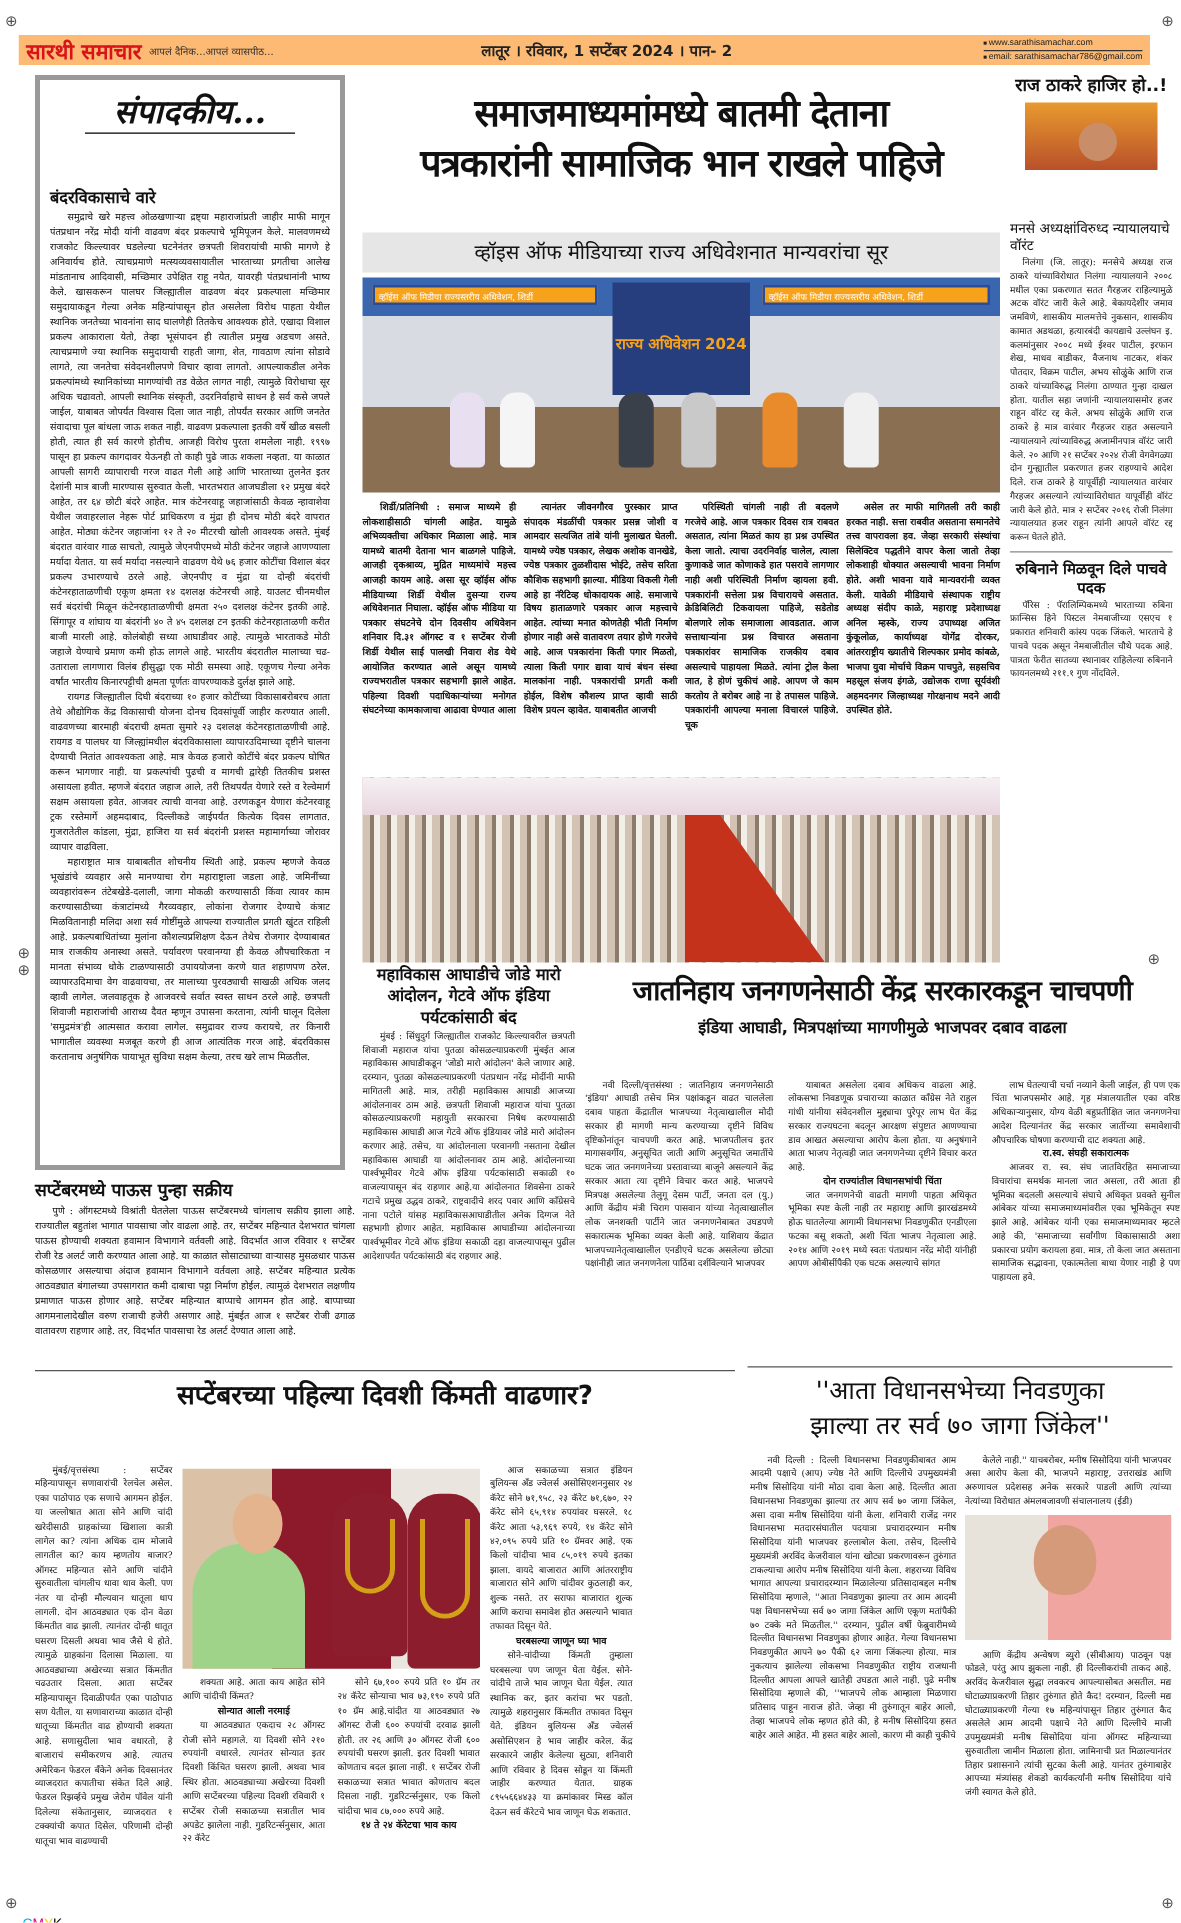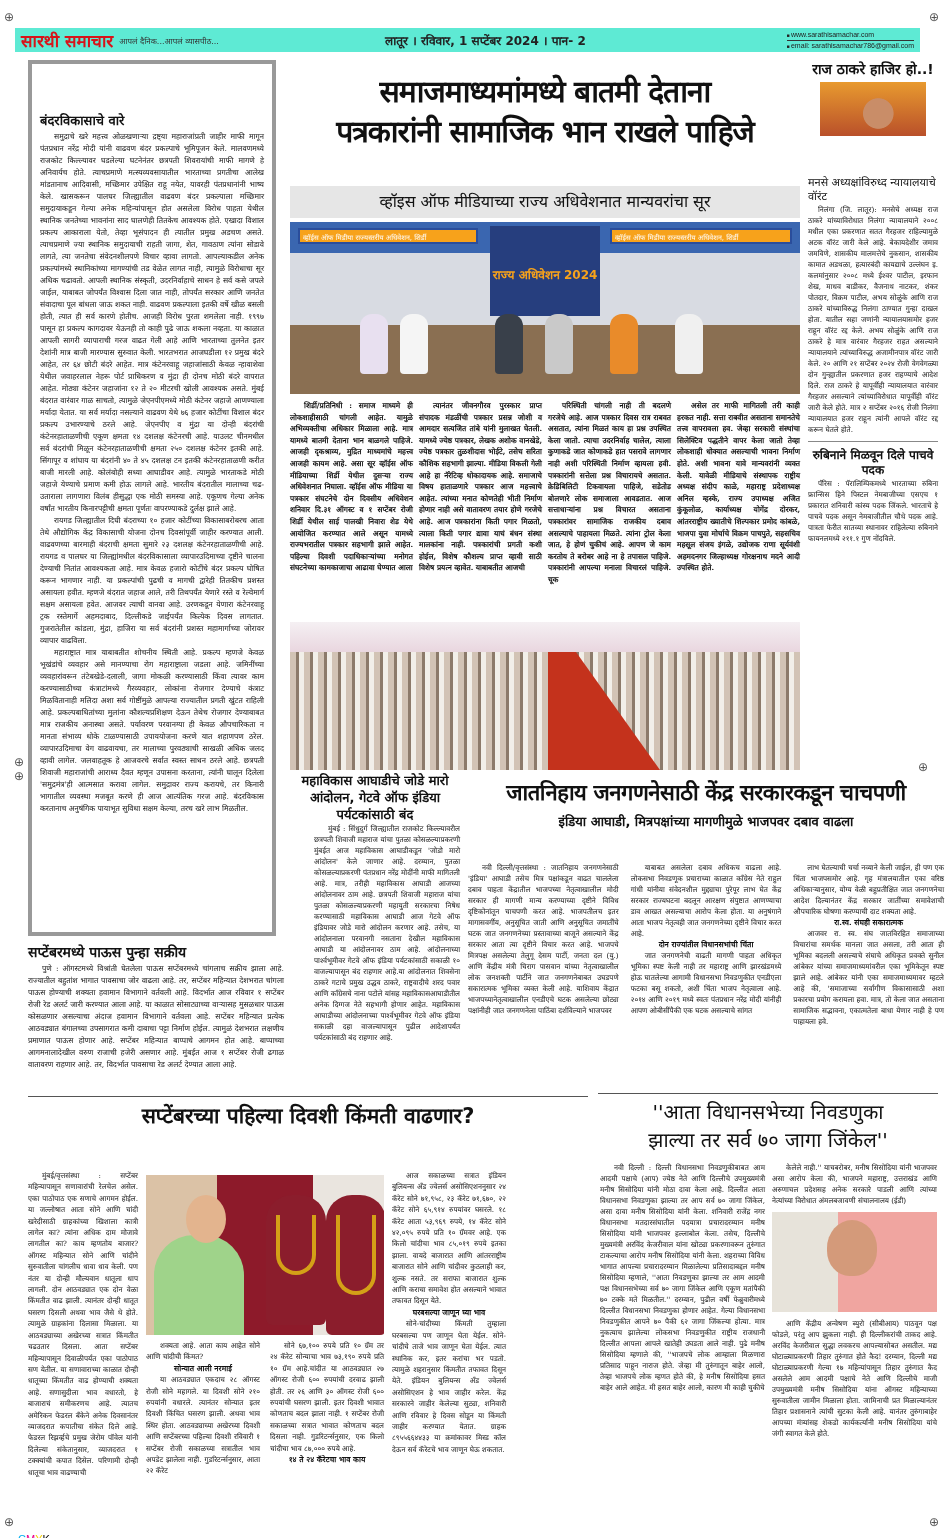--- a/index.html
+++ b/index.html
@@ -1,20 +1,20 @@
 <!DOCTYPE html>
 <html><head>
 <meta charset="utf-8">
 <style>
   * { box-sizing: border-box; margin: 0; padding: 0; }
   body { width: 945px; height: 1538px; background: #fff; font-family: "DejaVu Serif", serif; color: #111; position: relative; overflow: hidden; }
   .reg { position: absolute; font-family: "DejaVu Sans", sans-serif; font-size: 12px; color: #555; }
   .cmyk { position: absolute; left: 18px; font-family: "Liberation Sans", sans-serif; font-size: 11px; margin-top: 16px; }
   .cmyk .c { color: #00aeef; } .cmyk .m { color: #ec008c; } .cmyk .y { color: #f5d000; } .cmyk .k { color: #000; }
-  .masthead { position: absolute; left: 15px; top: 28px; width: 905px; height: 24px; background: #5eead4; display: flex; align-items: center; padding: 0 6px; }
+  .masthead { position: absolute; left: 15px; top: 28px; width: 905px; height: 24px; background: #fdba74; display: flex; align-items: center; padding: 0 6px; }
   .brand { font-family: "DejaVu Sans", sans-serif; font-weight: bold; color: #d7141a; font-size: 17px; }
   .tagline { font-size: 8px; margin-left: 6px; color: #333; font-family: "DejaVu Sans", sans-serif; }
   .dateline { position: absolute; left: 370px; font-family: "DejaVu Sans", sans-serif; font-size: 12px; font-weight: bold; color: #222; }
   .contact { position: absolute; right: 6px; top: 2px; font-family: "Liberation Sans", sans-serif; font-size: 7px; line-height: 10px; color: #222; }
   .contact div::before { content: "■ "; font-size: 5px; }
   .ed-box { position: absolute; left: 28px; top: 60px; width: 248px; height: 876px; border: 4px solid #999; background: #fff; padding: 6px 8px; overflow: hidden; }
   .ed-title { font-family: "DejaVu Serif", serif; font-style: italic; font-size: 26px; font-weight: bold; text-align: center; border-bottom: 1px solid #000; margin: 0 28px 4px; }
   .ed-head { font-family: "DejaVu Sans", sans-serif; font-weight: bold; font-size: 13px; margin-bottom: 2px; margin-top: 41px; }
   .body-text { font-size: 7.6px; line-height: 12px; text-align: justify; }
   .body-text p { text-indent: 14px; }
@@ -33,21 +33,21 @@
   .cols4 .body-text { font-size: 7.4px; line-height: 11.6px; }
   .right-col { position: absolute; left: 808px; top: 60px; width: 130px; }
   .rt-head { font-family: "DejaVu Sans", sans-serif; font-weight: bold; font-size: 14px; text-align: center; line-height: 18px; }
   .raj-photo { height: 90px; margin: 4px 12px; background: radial-gradient(circle at 55% 35%, #c98d68 0 18%, transparent 19%), linear-gradient(#e89a2f, #b9502a 60%, #fff 60%); position: relative; }
   .rt-sub { font-family: "DejaVu Sans", sans-serif; font-weight: normal; font-size: 11px; text-align: left; line-height: 14px; }
   .rt-body { font-size: 7.2px; line-height: 11px; text-align: justify; }
   .rt-body p { text-indent: 10px; }
   .hr { border-top: 1px solid #888; margin: 6px 0; }
   .mva { position: absolute; left: 290px; top: 772px; width: 170px; }
   .mva h3 { font-family: "DejaVu Sans", sans-serif; font-size: 13px; text-align: center; line-height: 17px; }
-  .mva .body-text { font-size: 7.2px; line-height: 11px; margin-left: 24px; }
+  .mva .body-text { font-size: 7.2px; line-height: 11px; }
   .caste-head { position: absolute; left: 468px; top: 776px; width: 476px; font-family: "DejaVu Sans", sans-serif; font-weight: bold; font-size: 22px; text-align: center; letter-spacing: -0.5px; }
   .caste-sub { position: absolute; left: 468px; top: 812px; width: 476px; font-family: "DejaVu Sans", sans-serif; font-size: 13px; font-weight: bold; text-align: center; }
   .caste-cols { position: absolute; left: 468px; top: 838px; width: 476px; display: grid; grid-template-columns: repeat(3, 1fr); gap: 12px; margin-top: 24px; }
   .caste-cols .body-text { font-size: 7.2px; line-height: 11px; }
   .subhead { font-weight: bold; text-align: center; font-size: 7.6px; }
   .divider { position: absolute; left: 28px; top: 1096px; width: 560px; border-top: 1px solid #555; }
   .gold-head { position: absolute; left: 28px; top: 1102px; width: 560px; text-align: center; font-family: "DejaVu Sans", sans-serif; font-weight: bold; font-size: 21px; line-height: 28px; }
   .gold-c1 { position: absolute; left: 28px; top: 1170px; width: 110px; }
   .gold-photo { left: 146px; top: 1175px; width: 238px; height: 160px; background: linear-gradient(90deg, #dbc2a6 0 30%, #8d1a2a 30% 70%, #eae5df 70%); }
   .gold-photo .saree { position:absolute; left: 8px; top: 60px; width: 90px; height: 100px; background: #9fd38a; border-radius: 40px 40px 0 0; }
@@ -78,20 +78,21 @@
   <span class="brand">सारथी समाचार</span>
   <span class="tagline">आपलं दैनिक...आपलं व्यासपीठ...</span>
   <span class="dateline">लातूर । रविवार, 1 सप्टेंबर 2024 । पान- 2</span>
   <div class="contact">
     <div style="border-bottom:1px solid #333;">www.sarathisamachar.com</div>
     <div>email: sarathisamachar786@gmail.com</div>
   </div>
 </div>
 
 <div class="ed-box">
+  <div class="ed-title">संपादकीय...</div>
   <div class="ed-head">बंदरविकासाचे वारे</div>
   <div class="body-text">
     <p>समुद्राचे खरे महत्त्व ओळखणाऱ्या द्रष्ट्या महाराजांप्रती जाहीर माफी मागून पंतप्रधान नरेंद्र मोदी यांनी वाढवण बंदर प्रकल्पाचे भूमिपूजन केले. मालवणमध्ये राजकोट किल्ल्यावर घडलेल्या घटनेनंतर छत्रपती शिवरायांची माफी मागणे हे अनिवार्यच होते. त्याचप्रमाणे मत्स्यव्यवसायातील भारताच्या प्रगतीचा आलेख मांडतानाच आदिवासी, मच्छिमार उपेक्षित राहू नयेत, यावरही पंतप्रधानांनी भाष्य केले. खासकरून पालघर जिल्ह्यातील वाढवण बंदर प्रकल्पाला मच्छिमार समुदायाकडून गेल्या अनेक महिन्यांपासून होत असलेला विरोध पाहता येथील स्थानिक जनतेच्या भावनांना साद घालणेही तितकेच आवश्यक होते. एखादा विशाल प्रकल्प आकाराला येतो, तेव्हा भूसंपादन ही त्यातील प्रमुख अडचण असते. त्याचप्रमाणे ज्या स्थानिक समुदायाची राहती जागा, शेत, गावठाण त्यांना सोडावे लागते, त्या जनतेचा संवेदनशीलपणे विचार व्हावा लागतो. आपल्याकडील अनेक प्रकल्पांमध्ये स्थानिकांच्या मागण्यांची तड वेळेत लागत नाही, त्यामुळे विरोधाचा सूर अधिक चढावतो. आपली स्थानिक संस्कृती, उदरनिर्वाहाचे साधन हे सर्व कसे जपले जाईल, याबाबत जोपर्यंत विश्वास दिला जात नाही, तोपर्यंत सरकार आणि जनतेत संवादाचा पूल बांधला जाऊ शकत नाही. वाढवण प्रकल्पाला इतकी वर्षे खीळ बसली होती, त्यात ही सर्व कारणे होतीच. आजही विरोध पुरता शमलेला नाही. १९९७ पासून हा प्रकल्प कागदावर येऊनही तो काही पुढे जाऊ शकला नव्हता. या काळात आपली सागरी व्यापाराची गरज वाढत गेली आहे आणि भारताच्या तुलनेत इतर देशांनी मात्र बाजी मारण्यास सुरुवात केली. भारतभरात आजघडीला १२ प्रमुख बंदरे आहेत, तर ६४ छोटी बंदरे आहेत. मात्र कंटेनरवाहू जहाजांसाठी केवळ न्हावाशेवा येथील जवाहरलाल नेहरू पोर्ट प्राधिकरण व मुंद्रा ही दोनच मोठी बंदरे वापरात आहेत. मोठ्या कंटेनर जहाजांना १२ ते २० मीटरची खोली आवश्यक असते. मुंबई बंदरात वारंवार गाळ साचतो, त्यामुळे जेएनपीएमध्ये मोठी कंटेनर जहाजे आणण्याला मर्यादा येतात. या सर्व मर्यादा नसल्याने वाढवण येथे ७६ हजार कोटींचा विशाल बंदर प्रकल्प उभारण्याचे ठरले आहे. जेएनपीए व मुंद्रा या दोन्ही बंदरांची कंटेनरहाताळणीची एकूण क्षमता १४ दशलक्ष कंटेनरची आहे. याउलट चीनमधील सर्व बंदरांची मिळून कंटेनरहाताळणीची क्षमता २५० दशलक्ष कंटेनर इतकी आहे. सिंगापूर व शांघाय या बंदरांनी ४० ते ४५ दशलक्ष टन इतकी कंटेनरहाताळणी करीत बाजी मारली आहे. कोलंबोही सध्या आघाडीवर आहे. त्यामुळे भारताकडे मोठी जहाजे येण्याचे प्रमाण कमी होऊ लागले आहे. भारतीय बंदरातील मालाच्या चढ-उताराला लागणारा विलंब हीसुद्धा एक मोठी समस्या आहे. एकूणच गेल्या अनेक वर्षांत भारतीय किनारपट्टीची क्षमता पूर्णतः वापरण्याकडे दुर्लक्ष झाले आहे.</p>
     <p>रायगड जिल्ह्यातील दिघी बंदराच्या १० हजार कोटींच्या विकासाबरोबरच आता तेथे औद्योगिक केंद्र विकासाची योजना दोनच दिवसांपूर्वी जाहीर करण्यात आली. वाढवणच्या बारमाही बंदराची क्षमता सुमारे २३ दशलक्ष कंटेनरहाताळणीची आहे. रायगड व पालघर या जिल्ह्यांमधील बंदरविकासाला व्यापारउदिमाच्या दृष्टीने चालना देण्याची नितांत आवश्यकता आहे. मात्र केवळ हजारो कोटींचे बंदर प्रकल्प घोषित करून भागणार नाही. या प्रकल्पांची पुढची व मागची द्वारेही तितकीच प्रशस्त असायला हवीत. म्हणजे बंदरात जहाज आले, तरी तिथपर्यंत येणारे रस्ते व रेल्वेमार्ग सक्षम असायला हवेत. आजवर त्याची वानवा आहे. उरणकडून येणारा कंटेनरवाहू ट्रक रस्तेमार्गे अहमदाबाद, दिल्लीकडे जाईपर्यंत कित्येक दिवस लागतात. गुजरातेतील कांडला, मुंद्रा, हाजिरा या सर्व बंदरांनी प्रशस्त महामार्गाच्या जोरावर व्यापार वाढविला.</p>
     <p>महाराष्ट्रात मात्र याबाबतीत शोचनीय स्थिती आहे. प्रकल्प म्हणजे केवळ भूखंडांचे व्यवहार असे मानण्याचा रोग महाराष्ट्राला जडला आहे. जमिनींच्या व्यवहारांवरून तंटेबखेडे-दलाली, जागा मोकळी करण्यासाठी किंवा त्यावर काम करण्यासाठीच्या कंत्राटांमध्ये गैरव्यवहार, लोकांना रोजगार देण्याचे कंत्राट मिळवितानाही मलिदा अशा सर्व गोष्टींमुळे आपल्या राज्यातील प्रगती खुंटत राहिली आहे. प्रकल्पबाधितांच्या मुलांना कौशल्यप्रशिक्षण देऊन तेथेच रोजगार देण्याबाबत मात्र राजकीय अनास्था असते. पर्यावरण परवानग्या ही केवळ औपचारिकता न मानता संभाव्य धोके टाळण्यासाठी उपाययोजना करणे यात शहाणपण ठरेल. व्यापारउदिमाचा वेग वाढवायचा, तर मालाच्या पुरवठ्याची साखळी अधिक जलद व्हावी लागेल. जलवाहतूक हे आजवरचे सर्वात स्वस्त साधन ठरले आहे. छत्रपती शिवाजी महाराजांची आराध्य दैवत म्हणून उपासना करताना, त्यांनी घालून दिलेला 'समुद्रमंत्र'ही आत्मसात करावा लागेल. समुद्रावर राज्य करायचे, तर किनारी भागातील व्यवस्था मजबूत करणे ही आज आत्यंतिक गरज आहे. बंदरविकास करतानाच अनुषंगिक पायाभूत सुविधा सक्षम केल्या, तरच खरे लाभ मिळतील.</p>
   </div>
 </div>
 
 <div class="reg" style="left:14px;top:755px;">⊕<br>⊕</div>
 

